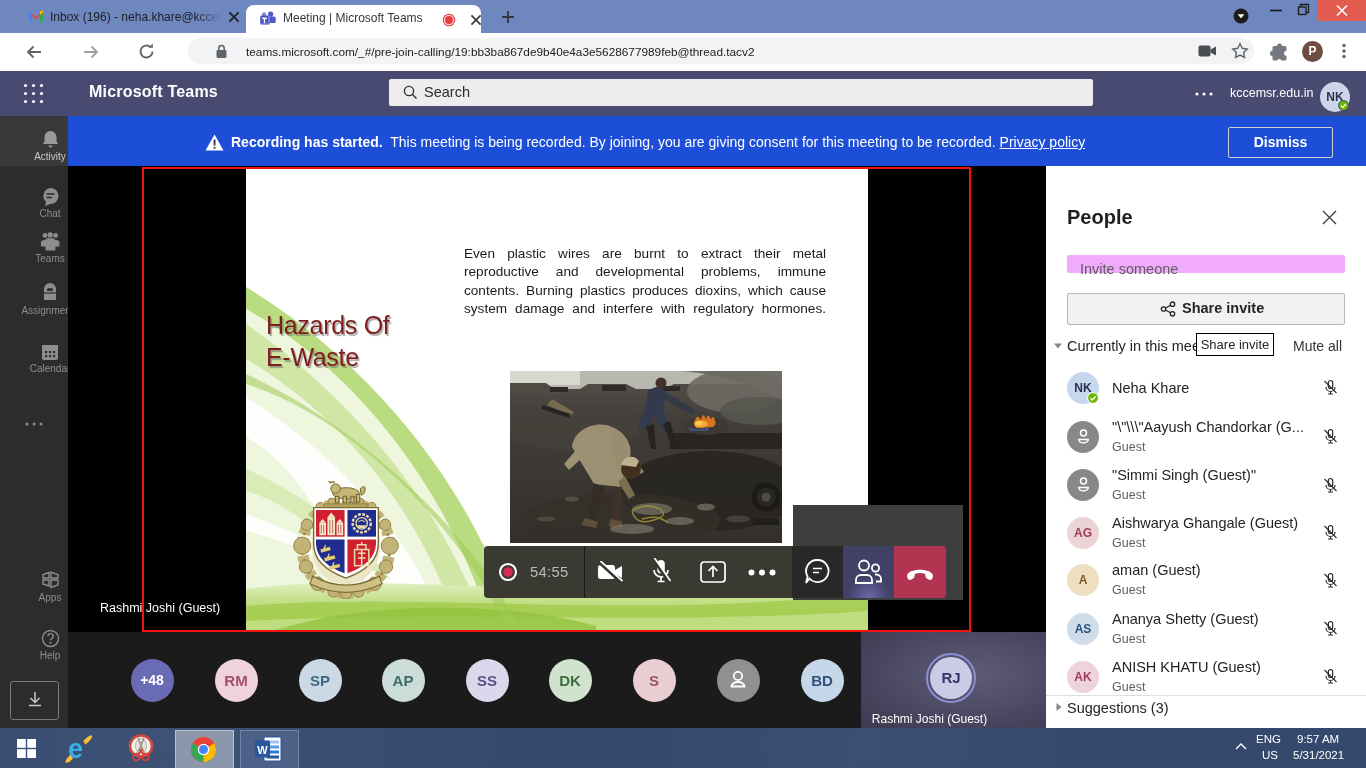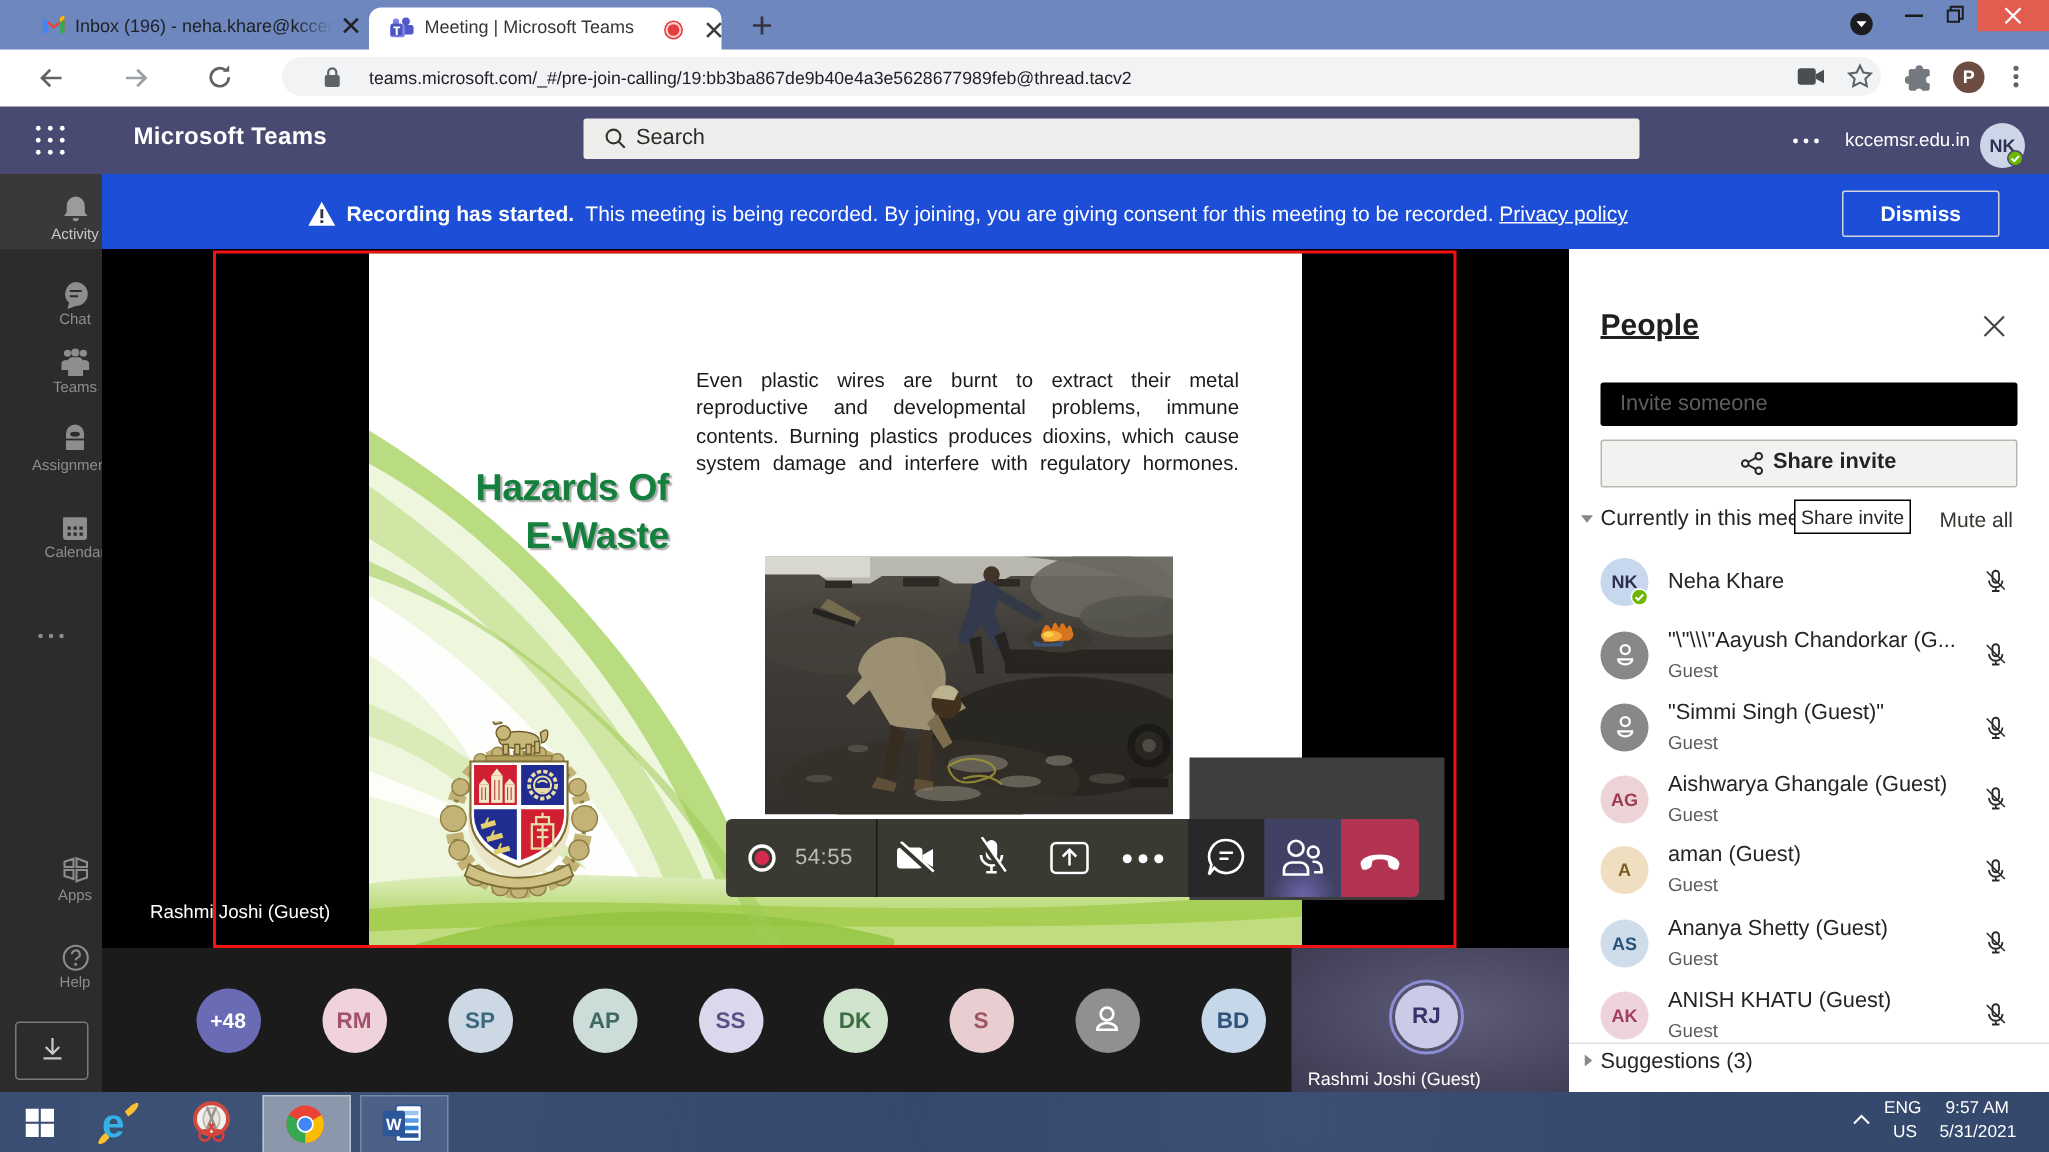--- a/index.html
+++ b/index.html
@@ -276,22 +276,22 @@
         <path d="M0,155 C100,225 195,330 240,461 L212,461 C175,335 85,240 0,190 Z" fill="#cfe6a5"></path>
         <path d="M0,228 C90,285 165,365 200,461 L118,461 C95,360 45,292 0,268 Z" fill="#ffffff" opacity=".92"></path>
         <path d="M0,300 C80,335 150,400 175,461 L140,461 C118,395 55,338 0,322 Z" fill="#d6ebb4" opacity=".9"></path>
         <path d="M0,345 C95,380 200,440 240,461 L190,461 C150,425 60,375 0,362 Z" fill="#ffffff" opacity=".85"></path>
         <path d="M0,420 C150,400 330,440 622,404 L622,461 L0,461 Z" fill="url(#gbot)"></path>
         <path d="M0,437 C180,422 380,452 622,424 L622,461 L0,461 Z" fill="#a3cd4f" opacity=".85"></path>
         <path d="M0,452 C200,442 420,456 622,442 L622,461 L0,461 Z" fill="#c2df83" opacity=".9"></path>
         <path d="M30,461 C120,432 260,432 350,457 L350,461 Z" fill="#8fc13c" opacity=".75"></path>
         <path d="M0,205 C120,260 230,370 275,461 L262,461 C215,360 110,250 0,215 Z" fill="#9ecb53" opacity=".55"></path>
         </svg>
-      <div class="abs" style="left:20px;top:140px;width:180px;text-align:right;font-weight:bold;
-        font-size:25px;line-height:32px;letter-spacing:-.3px;color:#15803d;text-shadow:1.5px 1.5px 1px rgba(110,110,110,.6);">Hazards Of<br>E-Waste</div>
+      <div class="abs" style="left:20px;top:140px;width:180px;text-align:left;font-weight:normal;
+        font-size:25px;line-height:32px;letter-spacing:-.3px;color:#7f1d1d;text-shadow:1.5px 1.5px 1px rgba(110,110,110,.6);">Hazards Of<br>E-Waste</div>
       <div class="abs" style="left:218px;top:76px;width:362px;font-size:13.6px;line-height:18.4px;color:#1b1b1b;">
         <div style="text-align:justify;text-align-last:justify;">Even plastic wires are burnt to extract their metal</div>
         <div style="text-align:justify;text-align-last:justify;">reproductive and developmental problems, immune</div>
         <div style="text-align:justify;text-align-last:justify;">contents. Burning plastics produces dioxins, which cause</div>
         <div style="text-align:justify;text-align-last:justify;">system damage and interfere with regulatory hormones.</div>
       </div>
       <svg class="abs" style="left:264px;top:202px" width="272" height="172" viewBox="0 0 272 172">
         <defs>
           <linearGradient id="pg" x1="0" y1="0" x2="0" y2="1">
             <stop offset="0" stop-color="#55504a"></stop>
@@ -494,25 +494,25 @@
       </svg>
     </div>
     <div class="fava" style="left:732.5px;background:#c7d7ea;color:#2f5379;">BD</div>
     <div id="rjtile">
       <div class="abs" style="left:65px;top:21px;width:46px;height:46px;border-radius:50%;border:2px solid #8d8ed8;"></div>
       <div class="fava" style="left:69px;top:25px;width:42px;height:42px;line-height:42px;background:#cbcbe8;color:#35356b;">RJ</div>
       <div class="abs" style="left:-24px;top:80px;width:185px;text-align:center;color:#fff;font-size:12px;">Rashmi Joshi (Guest)</div>
     </div>
   </div>
   <div class="abs" id="panel">
-    <div class="abs" style="left:21px;top:40px;font-size:20px;font-weight:bold;color:#201f1e;text-decoration:underline;">People</div>
+    <div class="abs" style="left:21px;top:40px;font-size:20px;font-weight:bold;color:#201f1e;">People</div>
     <svg class="abs" style="left:275px;top:43px" width="17" height="17" viewBox="0 0 17 17">
       <path d="M2 2 L15 15 M15 2 L2 15" stroke="#424242" stroke-width="1.4"></path>
     </svg>
-    <div class="abs" style="left:21px;top:89px;width:278px;height:29px;background:#000000;border-radius:2px;">
+    <div class="abs" style="left:21px;top:89px;width:278px;height:18px;background:#f0abfc;border-radius:2px;">
       <div class="abs" style="left:13px;top:6px;font-size:14.5px;color:#605e5c;">Invite someone</div>
     </div>
     <div class="abs" style="left:21px;top:127px;width:276px;height:30px;background:#f3f2f1;border:1px solid #b9b7b4;border-radius:2px;">
       <svg class="abs" style="left:92px;top:7px" width="16" height="16" viewBox="0 0 16 16">
         <circle cx="12.5" cy="3.2" r="2.2" fill="none" stroke="#252423" stroke-width="1.3"></circle>
         <circle cx="3.5" cy="8" r="2.2" fill="none" stroke="#252423" stroke-width="1.3"></circle>
         <circle cx="12.5" cy="12.8" r="2.2" fill="none" stroke="#252423" stroke-width="1.3"></circle>
         <path d="M5.5 7 L10.5 4.2 M5.5 9 L10.5 11.8" stroke="#252423" stroke-width="1.3"></path>
       </svg>
       <div class="abs" style="left:114px;top:6px;font-size:14.5px;font-weight:bold;color:#252423;">Share invite</div>

